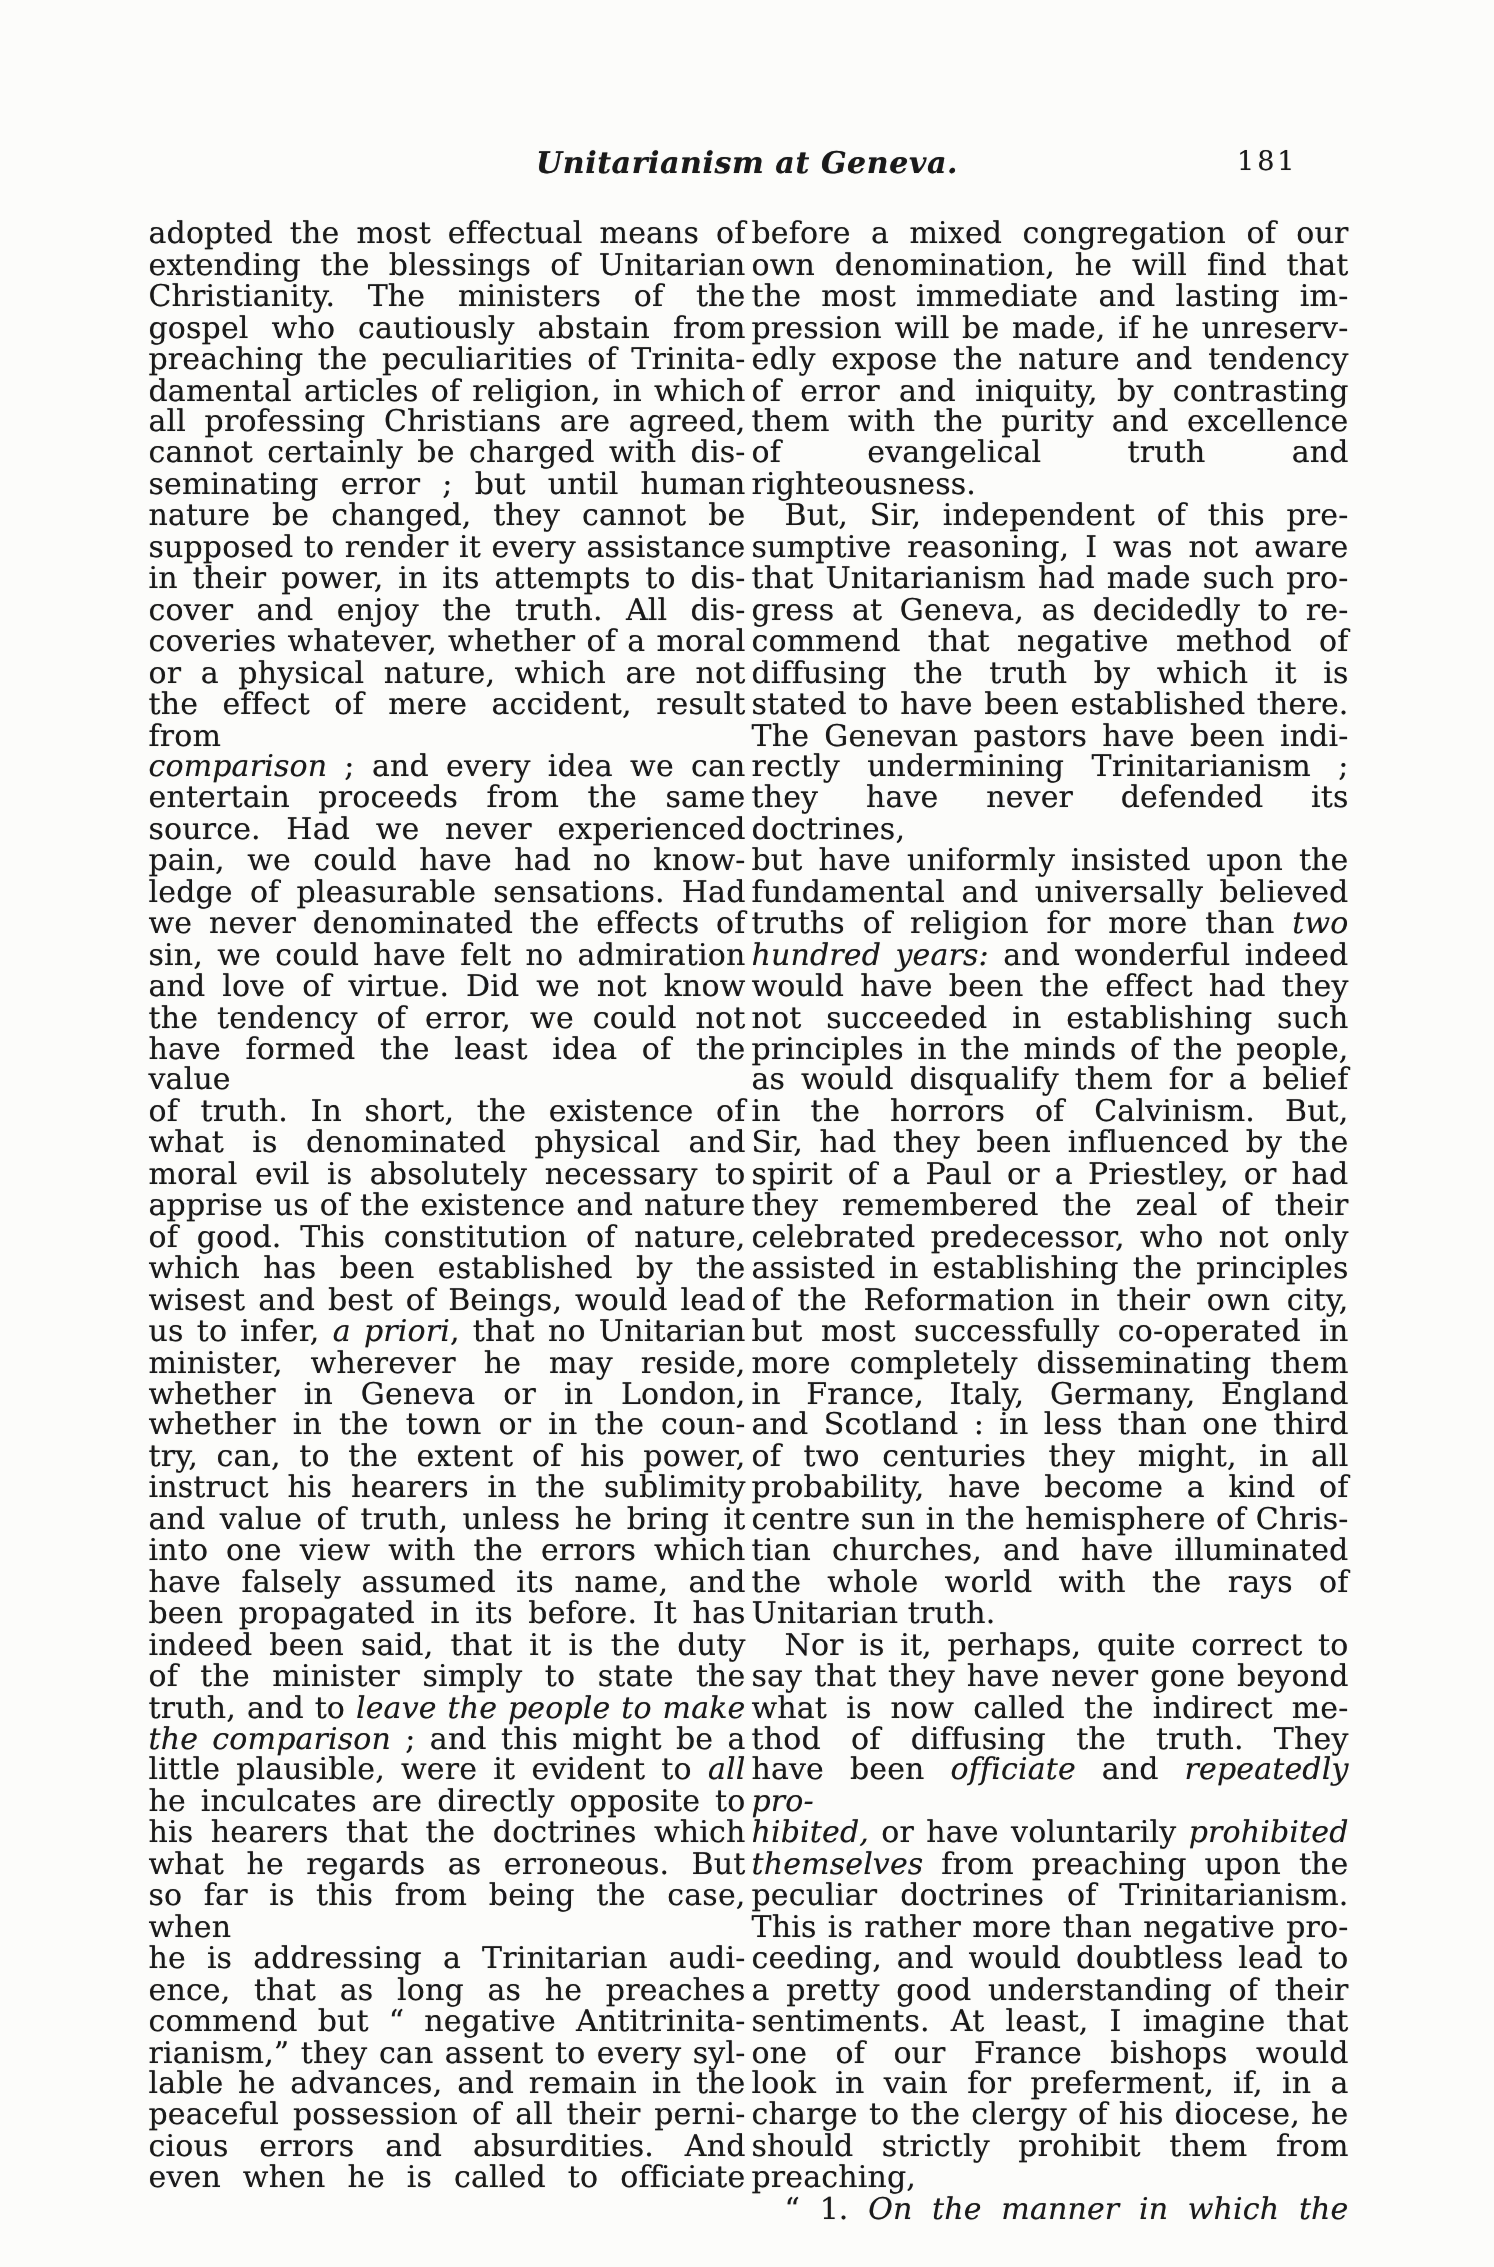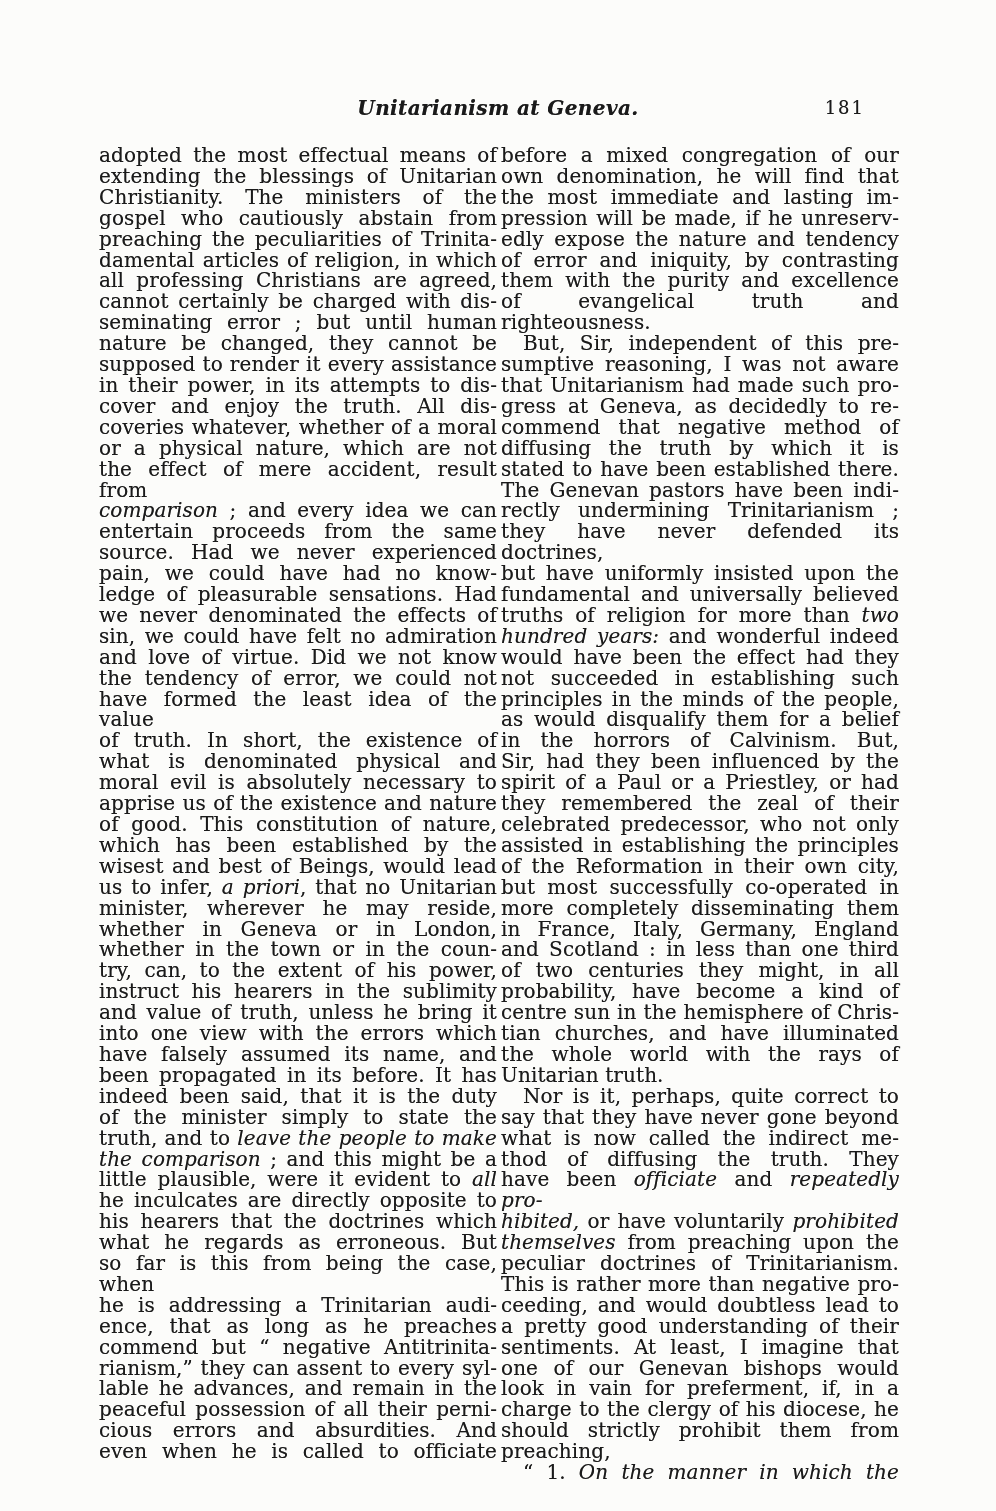--- a/index.html
+++ b/index.html
@@ -185,20 +185,20 @@
       <div class="line"><span>what is now called the indirect me-</span></div>
       <div class="line"><span>thod of diffusing the truth.  They</span></div>
       <div class="line"><span>have been </span><i>officiate</i><span> and </span><i>repeatedly pro-</i></div>
       <div class="line"><i>hibited,</i><span> or have voluntarily </span><i>prohibited</i></div>
       <div class="line"><i>themselves</i><span> from preaching upon the</span></div>
       <div class="line"><span>peculiar doctrines of Trinitarianism.</span></div>
       <div class="line"><span>This is rather more than negative pro-</span></div>
       <div class="line"><span>ceeding, and would doubtless lead to</span></div>
       <div class="line"><span>a pretty good understanding of their</span></div>
       <div class="line"><span>sentiments.  At least, I imagine that</span></div>
-      <div class="line"><span>one of our Genevan bishops would</span></div>
+      <div class="line"><span>one of our France bishops would</span></div>
       <div class="line"><span>look in vain for preferment, if, in a</span></div>
       <div class="line"><span>charge to the clergy of his diocese, he</span></div>
       <div class="line"><span>should strictly prohibit them from</span></div>
       <div class="line nj"><span>preaching,</span></div>
       <div class="line indent"><span>“ 1. </span><i>On the manner in which the</i></div>
     </div>
 </div>
 
 </body></html>

